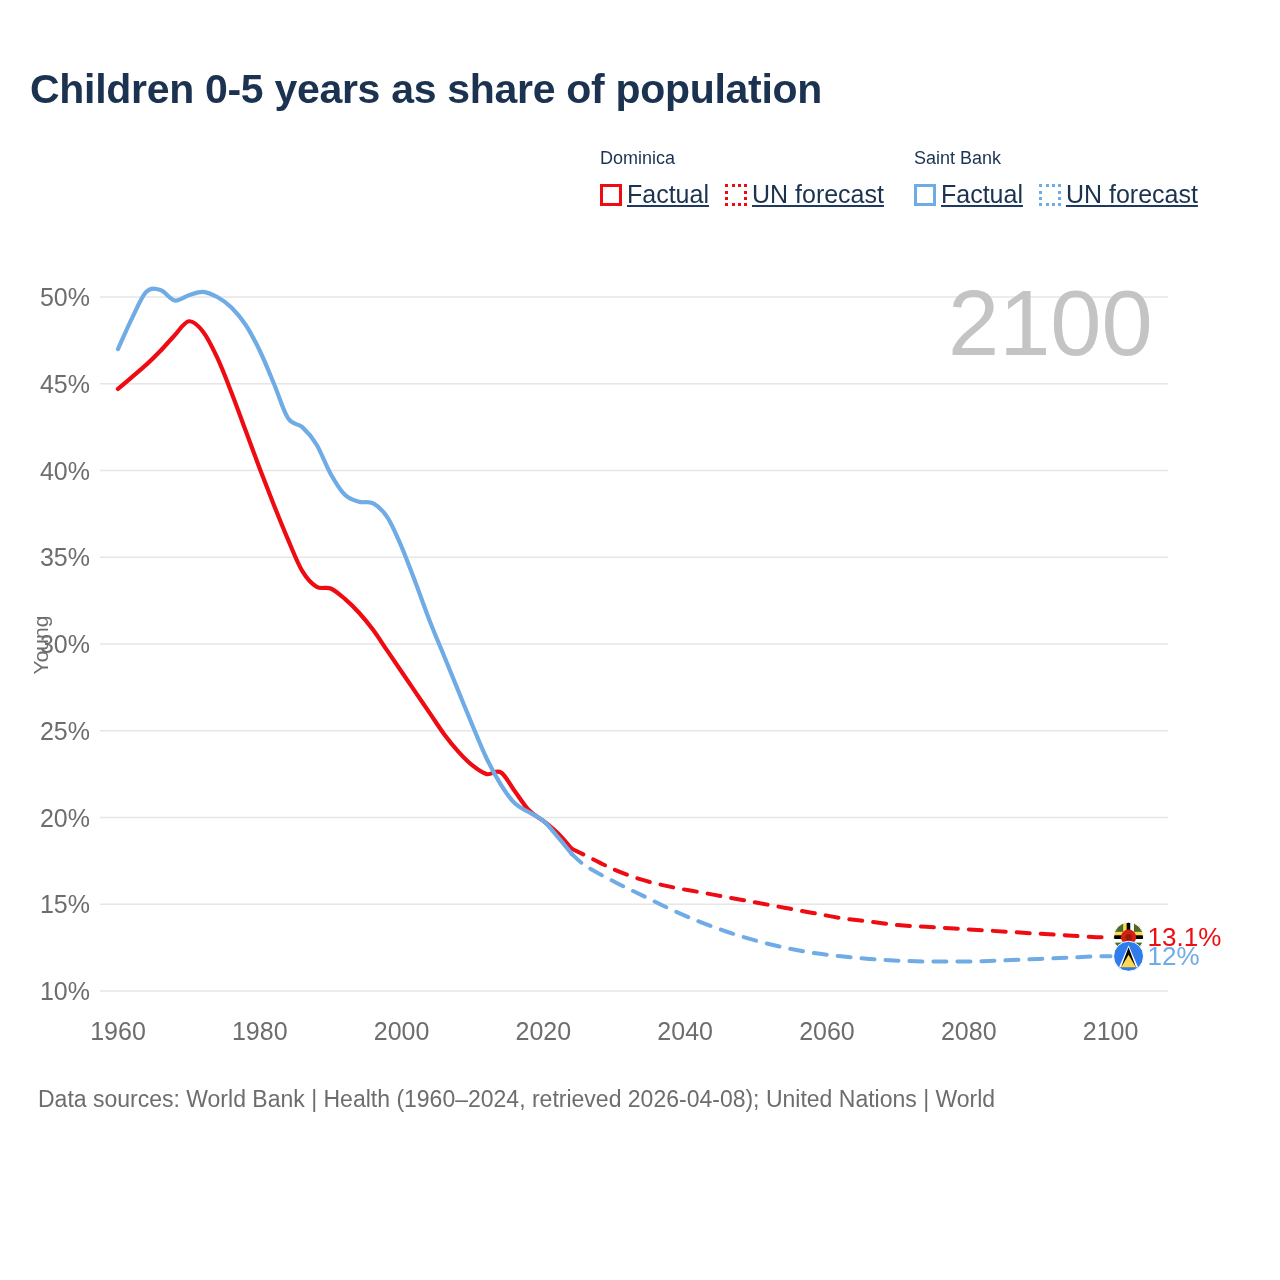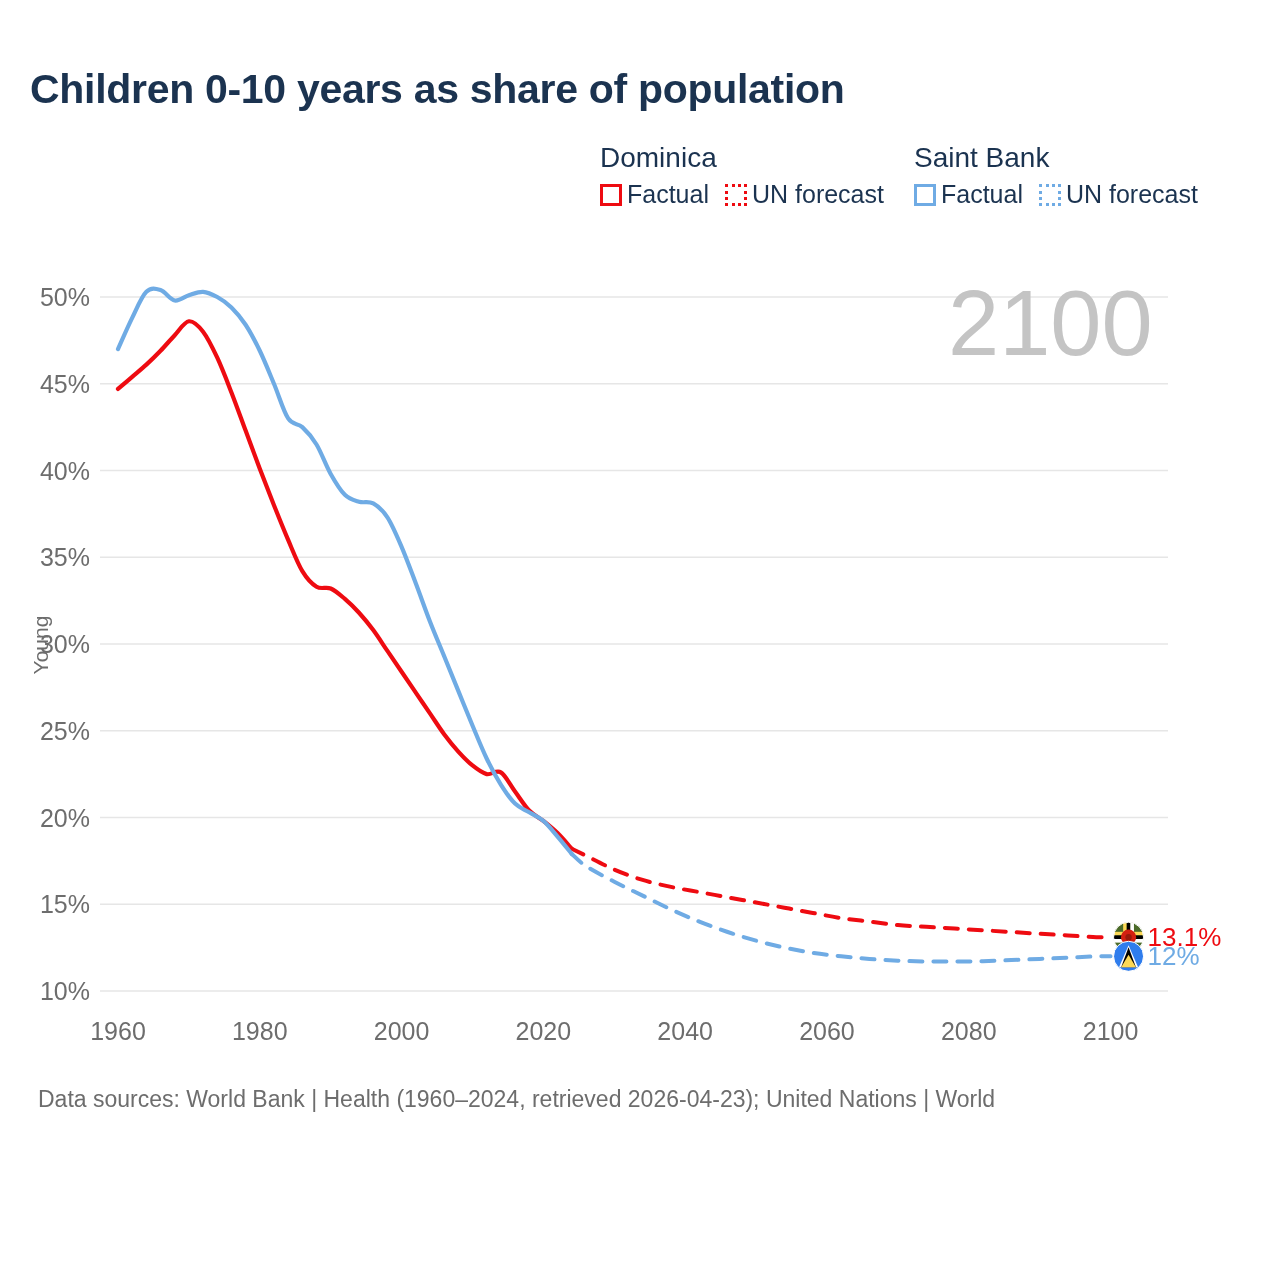--- a/index.html
+++ b/index.html
@@ -41,38 +41,39 @@
     flex-direction: row;
     align-items: flex-start;
     gap: 30px;
   }
   .legend-group {
     display: flex;
     flex-direction: column;
     align-items: flex-start;
   }
   .legend-country {
-    font-size: 28px;
+    font-size: 18px;
     color: #1b3350;
     line-height: 28px;
     margin-bottom: 8px;
     white-space: nowrap;
   }
   .legend-entries {
     display: flex;
     flex-direction: row;
     align-items: center;
     gap: 16px;
   }
   .legend-entry {
     display: flex;
     flex-direction: row;
     align-items: center;
     gap: 5px;
     white-space: nowrap;
+    text-decoration: underline;
   }
   .legend-swatch {
     width: 22px;
     height: 22px;
     box-sizing: border-box;
     background: transparent;
   }
   .swatch-solid-red   { border: 3px solid #ee0b11; }
   .swatch-dotted-red  { border: 3px dotted #ee0b11; }
   .swatch-solid-blue  { border: 3px solid #6fabe4; }
@@ -130,21 +131,21 @@
     line-height: 35px;
     color: #6d6d6d;
   }
   #footer .src-line { display: block; }
 </style>
 </head>
 <body>
 
 <div id="root">
 
-  <div id="chart-title">Children 0-10 years as share of population</div>
+  <div id="chart-title">Children 0-5 years as share of population</div>
 
   <div id="legend">
 
     <div class="legend-group">
       <div class="legend-country">Dominica</div>
       <div class="legend-entries">
         <div class="legend-entry">
           <span class="legend-swatch swatch-solid-red"></span>
           <span class="legend-label">Factual</span>
         </div>
@@ -249,16 +250,16 @@
         <circle cx="0" cy="0" r="15" fill="none" stroke="#ffffff" stroke-width="1"></circle>
       </g>
 
       <text id="endlabel-dm" class="endlabel-red" x="1147.5517241379312" y="696.215">13.1%</text>
       <text id="endlabel-lc" class="endlabel-blue" x="1147.5517241379312" y="715.3">12%</text>
 
     </svg>
   </div>
 
   <div id="footer">
-    <span class="src-line">Data sources: World Bank | Health (1960–2024, retrieved 2026-04-23); United Nations | World</span>
+    <span class="src-line">Data sources: World Bank | Health (1960–2024, retrieved 2026-04-08); United Nations | World</span>
   </div>
 
 </div>
 
 </body></html>

